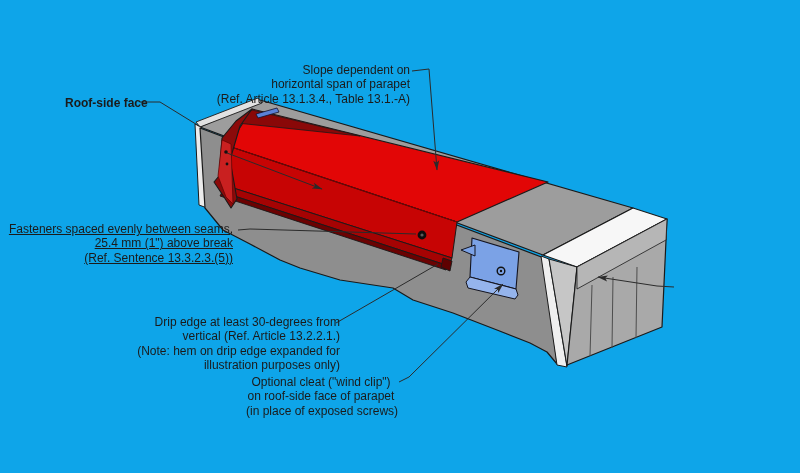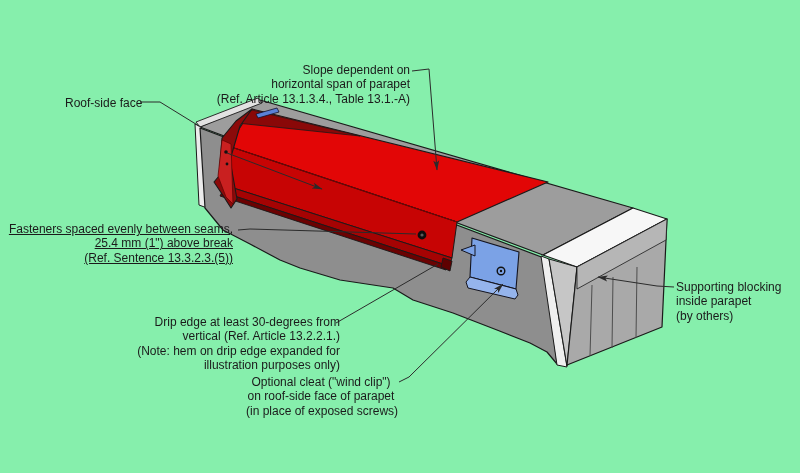--- a/index.html
+++ b/index.html
@@ -1,22 +1,22 @@
 <!DOCTYPE html>
 <html><head>
 <meta charset="utf-8">
 <style>
   html,body{margin:0;padding:0;background:#ffffff;}
-  #stage{position:relative;width:800px;height:473px;background:#86efac;overflow:hidden;
+  #stage{position:relative;width:800px;height:473px;background:#0ea5e9;overflow:hidden;
          font-family:"Liberation Sans",sans-serif;color:#1b1b1b;}
   #drawing{position:absolute;left:0;top:0;}
   .lbl{position:absolute;font-size:12px;line-height:14.4px;white-space:nowrap;}
   .r{text-align:right;}
   .c{text-align:center;}
-  .l{text-align:left;}
+  .l{text-align:center;font-weight:bold;}
 </style>
 </head>
 <body>
 
 <div id="stage">
 
   <svg id="drawing" width="800" height="473" viewBox="0 0 800 473">
     <defs>
       <marker id="arw" viewBox="0 0 12 8" refX="11" refY="4" markerWidth="11" markerHeight="7" orient="auto">
         <path d="M0,0.6 L11.6,4 L0,7.4 L2.6,4 Z" fill="#2b2b2b"></path>
@@ -113,19 +113,14 @@
     <div>(Note: hem on drip edge expanded for</div>
     <div>illustration purposes only)</div>
   </div>
 
   <div class="lbl c" style="top:375px; left:246px; width:150px;">
     <div>Optional cleat ("wind clip")</div>
     <div>on roof-side face of parapet</div>
     <div>(in place of exposed screws)</div>
   </div>
 
-  <div class="lbl l" style="top:280px; left:676px;">
-    <div>Supporting blocking</div>
-    <div>inside parapet</div>
-    <div>(by others)</div>
-  </div>
 
 </div>
 
 </body></html>

